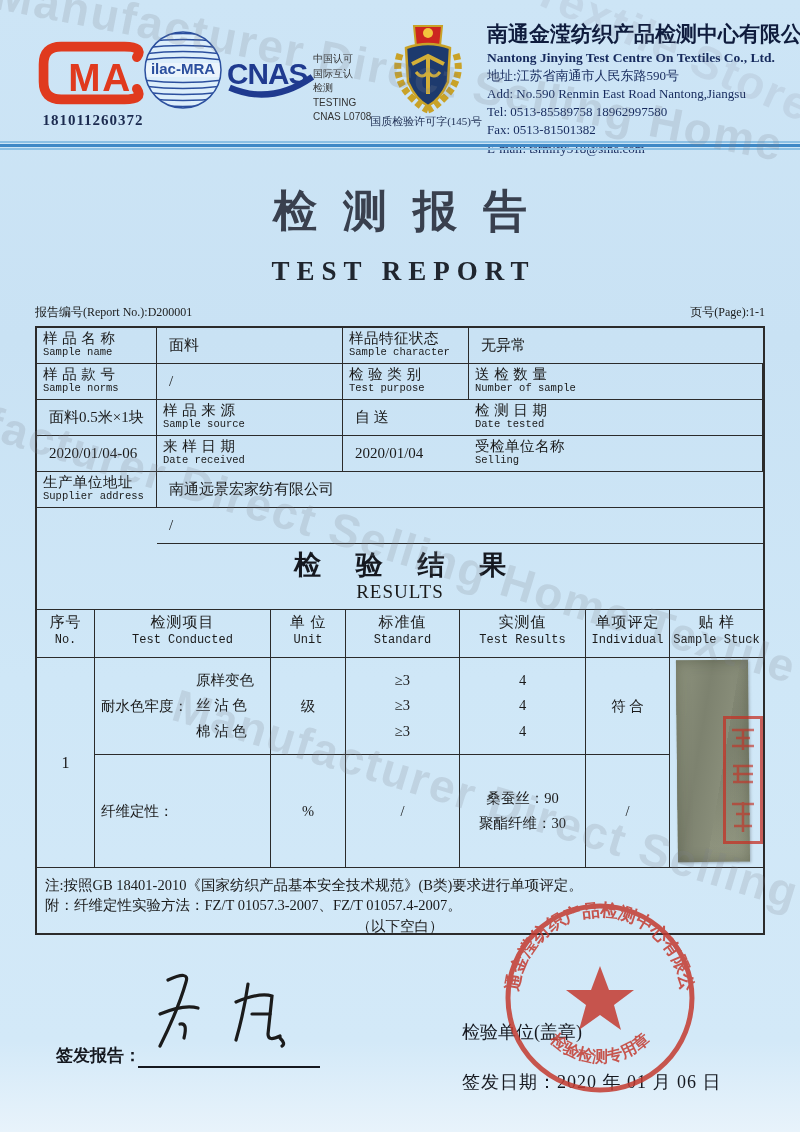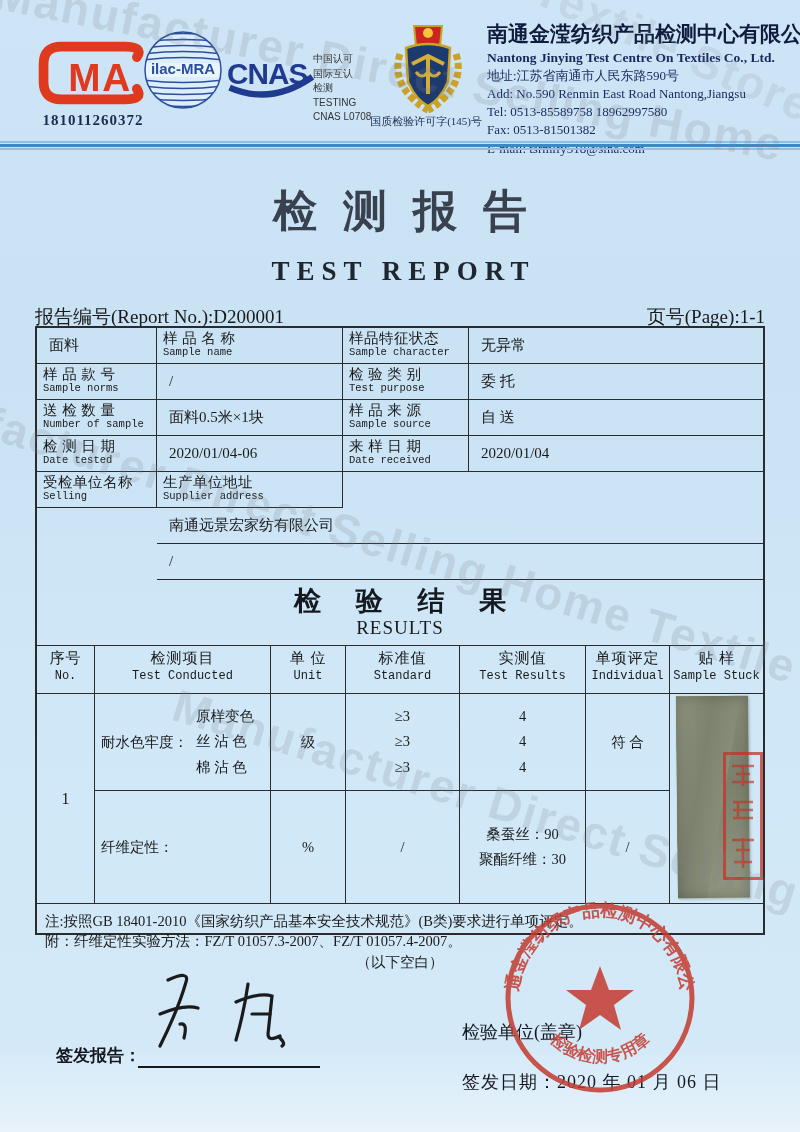--- a/index.html
+++ b/index.html
@@ -23,21 +23,21 @@
   .company .cn{font-size:21px;font-weight:bold;color:#0f1c3d;white-space:nowrap;}
   .company .en{font-size:13.5px;font-weight:bold;margin-top:2px;}
   .company .ln{font-size:13px;margin-top:1px;line-height:1.32;}
   .rule{left:0;top:141px;width:800px;height:9px;
         background:linear-gradient(180deg,#8cc0e4 0 2px,rgba(0,0,0,0) 2px 3px,#3e88c6 3px 6px,rgba(0,0,0,0) 6px 7px,#8cc0e4 7px 9px);}
   
   .title-cn{position:absolute;left:0;top:182px;width:100%;text-align:center;font-size:44px;font-weight:bold;
             color:#39404e;letter-spacing:26px;text-indent:26px;}
   .title-en{position:absolute;left:0;top:256px;width:100%;text-align:center;font-size:27px;font-weight:bold;
             color:#20262f;letter-spacing:7px;text-indent:7px;}
-  .meta{position:absolute;left:35px;top:304px;width:730px;font-size:19px;display:flex;justify-content:space-between;}
+  .meta{position:absolute;left:35px;top:304px;width:730px;font-size:12px;display:flex;justify-content:space-between;}
   
   .tbl{position:absolute;left:35px;top:326px;width:730px;height:609px;border:2px solid #2b2b2b;box-sizing:border-box;z-index:2;}
   .info-grid{display:grid;grid-template-columns:120px 186px 126px 1fr;}
   .cell{border-right:1.5px solid #2b2b2b;border-bottom:1.5px solid #2b2b2b;box-sizing:border-box;
         height:36px;overflow:hidden;}
   .cell.last{border-right:none;}
   .lab{padding:1px 4px 0 6px;}
   .lab .cn{font-size:14.5px;letter-spacing:0.5px;white-space:nowrap;}
   .lab .en{font-size:10.5px;font-family:"Liberation Mono","DejaVu Sans Mono",monospace;margin-top:-2px;white-space:nowrap;}
   .val{font-size:15px;display:flex;align-items:center;padding-left:12px;}
@@ -161,41 +161,40 @@
 
   <div class="meta">
     <span>报告编号(Report No.):D200001</span>
     <span>页号(Page):1-1</span>
   </div>
 
   <div class="tbl">
 
     <div class="info-grid">
 
-      <div class="cell val">面料</div>
       <div class="cell lab">
           <div class="cn">样 品 名 称</div>
           <div class="en">Sample name</div>
         </div>
+      <div class="cell val">面料</div>
       <div class="cell lab">
           <div class="cn">样品特征状态</div>
           <div class="en">Sample character</div>
         </div>
       <div class="cell val last">无异常</div>
 
       <div class="cell lab">
           <div class="cn">样 品 款 号</div>
           <div class="en">Sample norms</div>
         </div>
       <div class="cell val">/</div>
       <div class="cell lab">
           <div class="cn">检 验 类 别</div>
           <div class="en">Test purpose</div>
         </div>
-      <div class="cell val last">委 托</div>
 
       <div class="cell lab">
           <div class="cn">送 检 数 量</div>
           <div class="en">Number of sample</div>
         </div>
       <div class="cell val">面料0.5米×1块</div>
       <div class="cell lab">
           <div class="cn">样 品 来 源</div>
           <div class="en">Sample source</div>
         </div>

